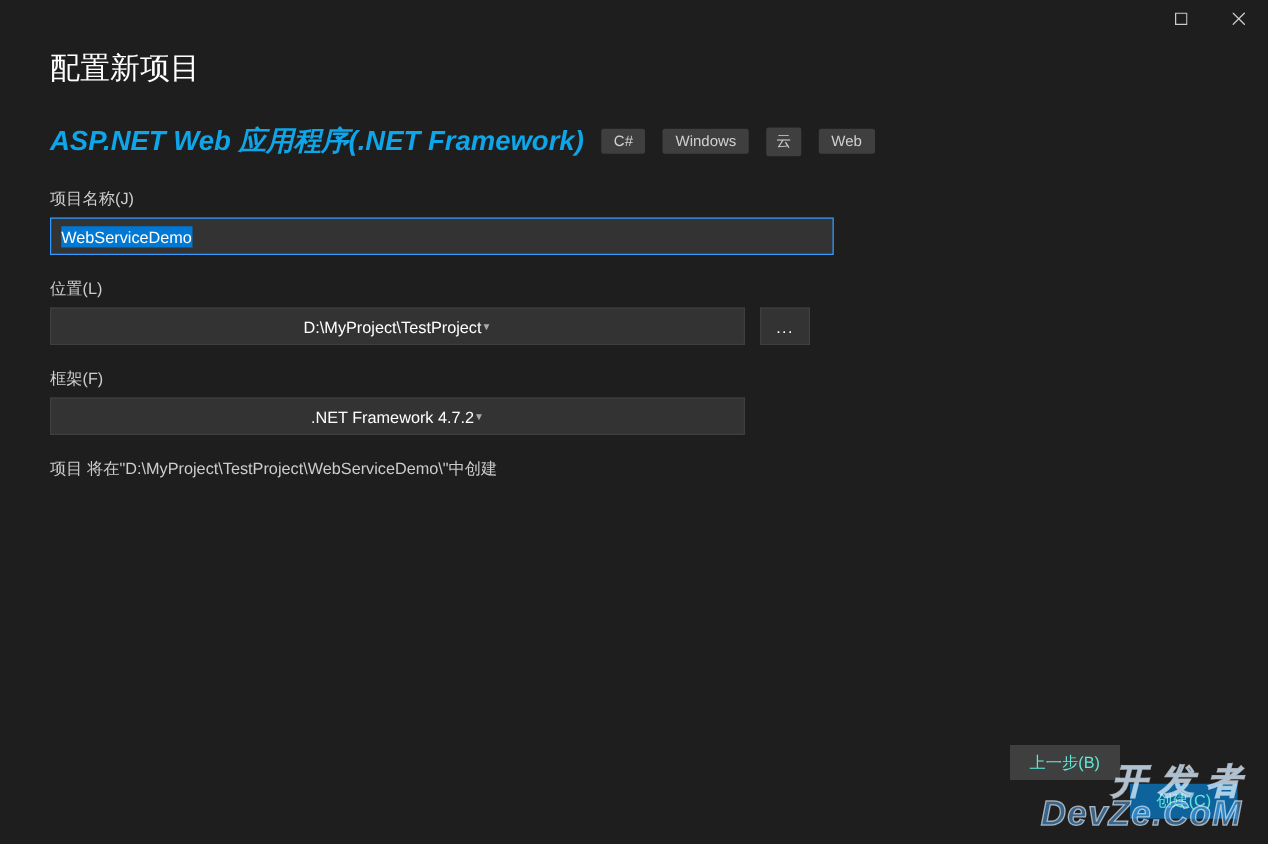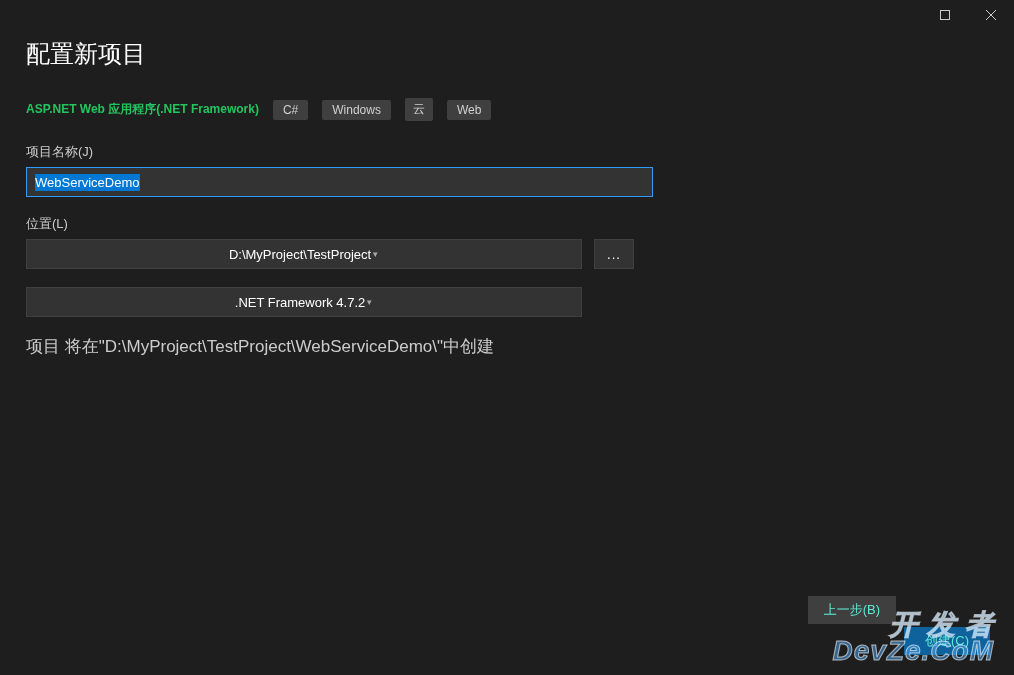--- a/index.html
+++ b/index.html
@@ -29,38 +29,39 @@
       display: flex;
       align-items: center;
       justify-content: center;
       color: #cccccc;
     }
     .titlebar-btn svg {
       width: 10px;
       height: 10px;
     }
     .content {
-      padding: 8px 26px 0 26px;
+      padding: 8px 26px 0 40px;
     }
     .page-title {
       font-size: 24px;
       font-weight: normal;
       color: #ffffff;
       margin-bottom: 28px;
     }
     .template-row {
       display: flex;
       align-items: center;
       gap: 14px;
       margin-bottom: 22px;
     }
     .template-name {
-      font-size: 12px;
+      font-size: 22px;
       font-weight: 600;
-      color: #22c55e;
+      color: #0ea5e9;
+      font-style: italic;
     }
     .tag {
       background: #3f3f3f;
       color: #d0d0d0;
       padding: 3px 10px;
       font-size: 12px;
       border-radius: 2px;
     }
     .tag-cloud {
       padding: 3px 8px;
@@ -125,21 +126,21 @@
       border: 1px solid #3f3f3f;
       color: #ffffff;
       display: flex;
       align-items: center;
       justify-content: center;
       cursor: pointer;
       font-size: 13px;
       letter-spacing: 1px;
     }
     .info-text {
-      font-size: 17px;
+      font-size: 13px;
       color: #cccccc;
       margin-top: 0;
     }
     .footer {
       position: absolute;
       bottom: 20px;
       right: 24px;
       display: flex;
       gap: 8px;
     }
@@ -220,20 +221,21 @@
     <div class="location-row">
       <div class="dropdown">
         <span>D:\MyProject\TestProject</span>
         <span class="caret">▼</span>
       </div>
       <div class="browse-btn">...</div>
     </div>
   </div>
 
   <div class="field-group">
+    <div class="field-label">框架(F)</div>
     <div class="dropdown">
       <span>.NET Framework 4.7.2</span>
       <span class="caret">▼</span>
     </div>
   </div>
 
   <div class="info-text">项目 将在"D:\MyProject\TestProject\WebServiceDemo\"中创建</div>
 </div>
 
 <div class="footer">

